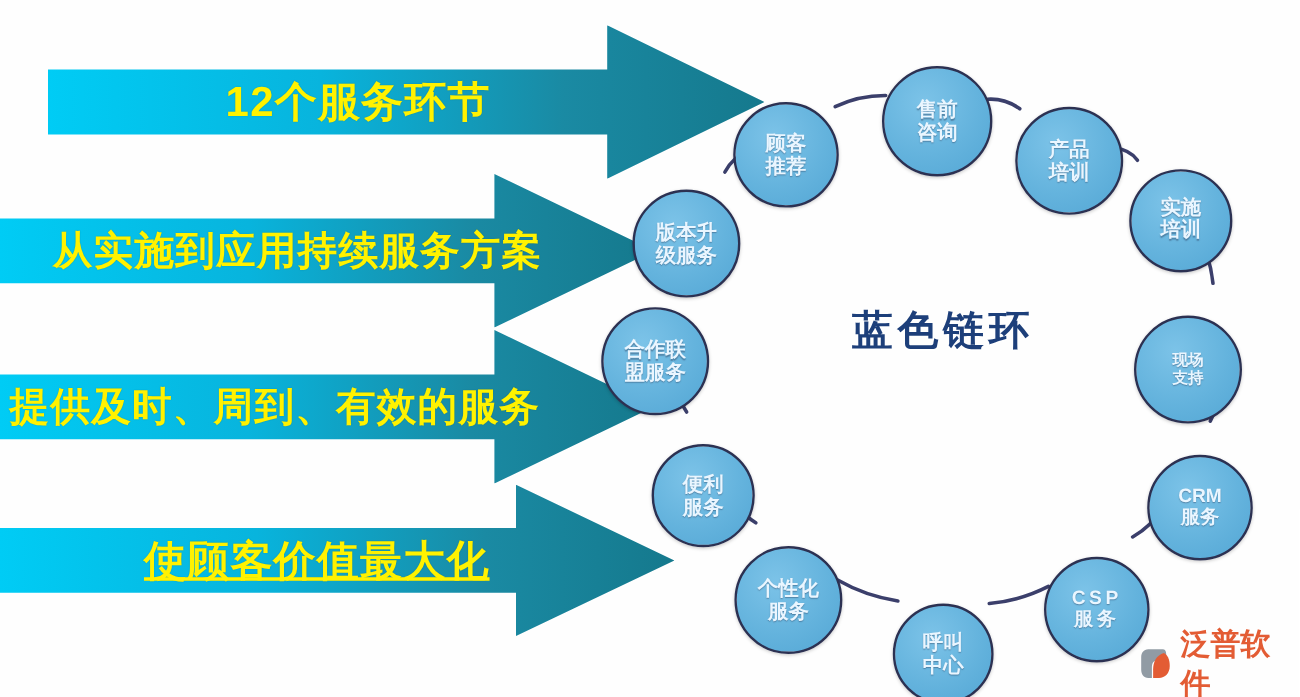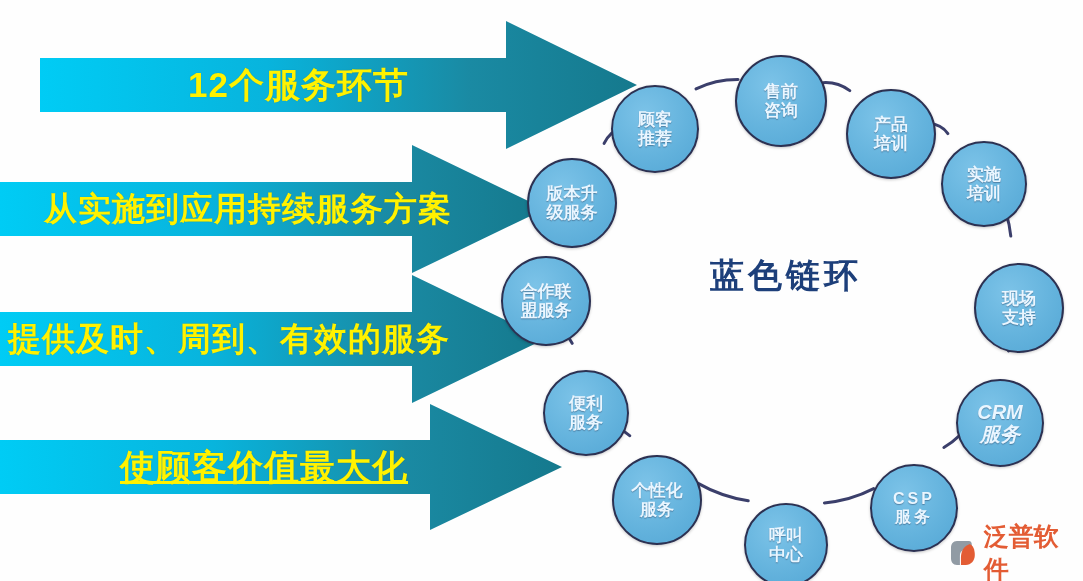--- a/index.html
+++ b/index.html
@@ -182,29 +182,29 @@
 
   <div id="ring">
       <div class="node" style="left: 735px; top: 24px; width: 92px; height: 92px; font-size: 17px;">
         <span class="node-line">售前</span>
         <span class="node-line">咨询</span>
       </div>
       <div class="node" style="left: 846px; top: 58px; width: 90px; height: 90px; font-size: 17px;">
         <span class="node-line">产品</span>
         <span class="node-line">培训</span>
       </div>
-      <div class="node" style="left: 941px; top: 110px; width: 86px; height: 86px; font-size: 17px;">
+      <div class="node" style="left: 941px; top: 110px; width: 86px; height: 86px; font-size: 17px; font-family: Liberation Mono, monospace;">
         <span class="node-line">实施</span>
         <span class="node-line">培训</span>
       </div>
-      <div class="node" style="left: 974px; top: 232px; width: 90px; height: 90px; font-size: 17px;">
+      <div class="node" style="left: 945px; top: 232px; width: 90px; height: 90px; font-size: 13px;">
         <span class="node-line">现场</span>
         <span class="node-line">支持</span>
       </div>
-      <div class="node" style="left: 956px; top: 348px; width: 88px; height: 88px; font-size: 20px; font-style: italic;">
+      <div class="node" style="left: 956px; top: 348px; width: 88px; height: 88px; font-size: 16px;">
         <span class="node-line">CRM</span>
         <span class="node-line">服务</span>
       </div>
       <div class="node" style="left: 870px; top: 433px; width: 88px; height: 88px; font-size: 16px;">
         <span class="node-line spaced">CSP</span>
         <span class="node-line spaced">服务</span>
       </div>
       <div class="node" style="left: 744px; top: 472px; width: 84px; height: 84px; font-size: 17px;">
         <span class="node-line">呼叫</span>
         <span class="node-line">中心</span>

